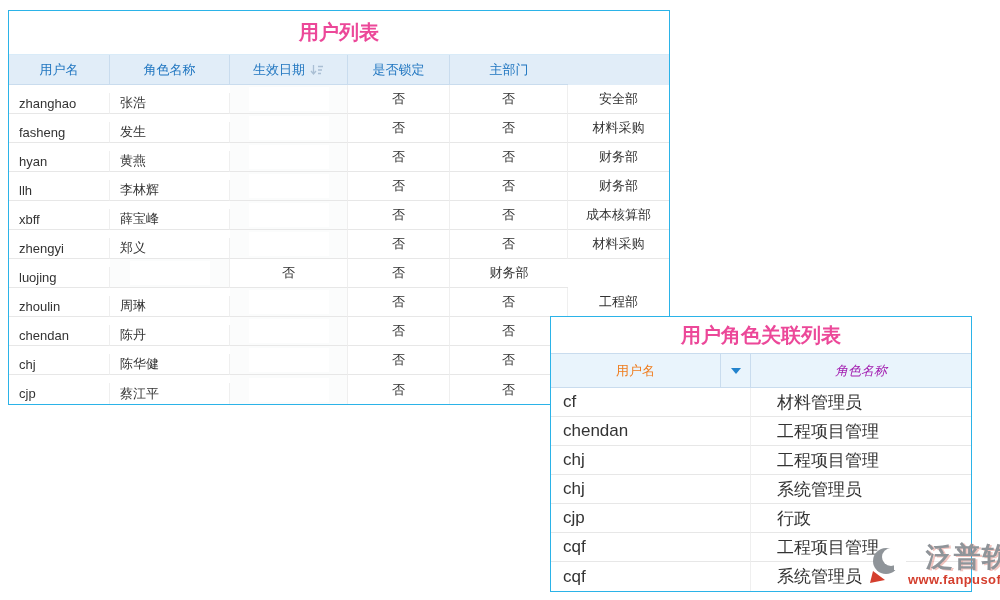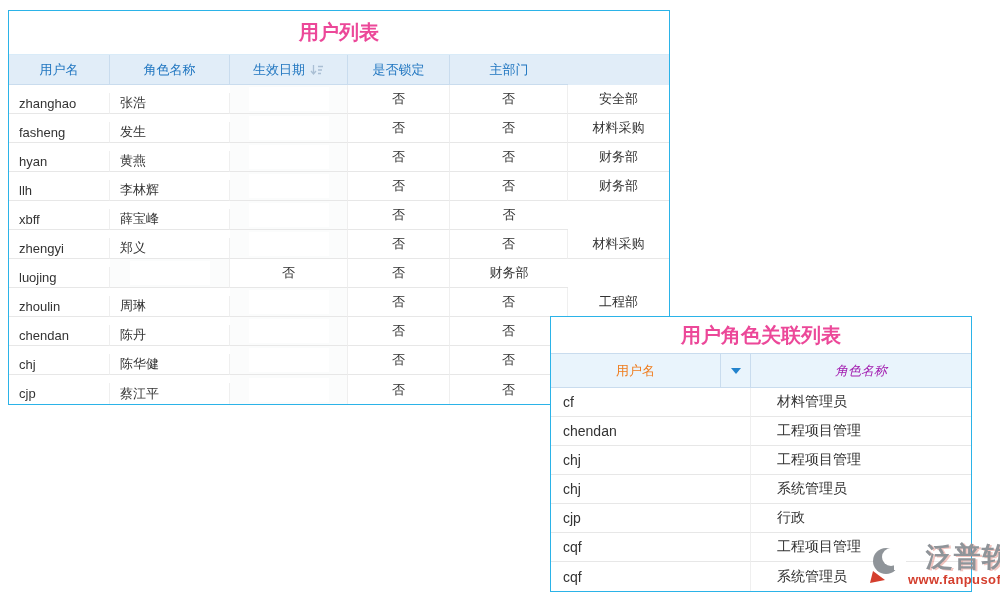--- a/index.html
+++ b/index.html
@@ -37,21 +37,21 @@
   
   #role-panel { left:550px; top:316px; width:422px; z-index:5; }
   #role-panel .panel-title { height:36px; font-size:20px; }
   .t2-header { display:grid; grid-template-columns:169px 30px 1fr; background:#e9f4fc;
                height:35px; border-top:1px solid #c9dcee; border-bottom:1px solid #c9dcee; }
   .t2-header .hcell { display:flex; align-items:center; justify-content:center; font-size:13px; }
   .t2-header .hcell.filtered { color:#ef7b1b; }
   .t2-header .hcell.role-h { color:#a21caf; border-left:1px solid #c9dcee;font-style:italic; }
   .t2-header .hcell.filter-cell { border-left:1px solid #c9dcee; }
   .t2-row { display:grid; grid-template-columns:199px 1fr; height:29px; }
-  .t2-row .cell { display:flex; align-items:center; font-size:14px; color:#333;
+  .t2-row .cell { display:flex; align-items:center; font-size:17px; color:#333;
                   border-bottom:1px solid #e7e7e7; padding-left:12px;
                   overflow:hidden; white-space:nowrap; }
   .t2-row .cell.role-c { border-left:1px solid #efefef;padding-left:26px; }
   .t2-row:last-child .cell { border-bottom:none; }
 
   
   #watermark { position:absolute; left:866px; top:544px; z-index:10; display:flex;
                align-items:flex-start; gap:2px; pointer-events:none; }
   .wm-text { display:flex; flex-direction:column; align-items:flex-end; line-height:1; }
   .wm-brand { font-size:27px; font-weight:bold; color:#8f9499; letter-spacing:1px;
@@ -130,20 +130,21 @@
     <div class="cell ac">财务部</div>
   </div>
   <div class="t1-grid t1-row">
     <div class="cell al">xbff</div>
     <div class="cell al">薛宝峰</div>
     <div class="cell date-cell">
         <div class="date-input"></div>
       </div>
     <div class="cell ac">否</div>
     <div class="cell ac">否</div>
+    <div class="cell ac">成本核算部</div>
   </div>
   <div class="t1-grid t1-row">
     <div class="cell al">zhengyi</div>
     <div class="cell al">郑义</div>
     <div class="cell date-cell">
         <div class="date-input"></div>
       </div>
     <div class="cell ac">否</div>
     <div class="cell ac">否</div>
     <div class="cell ac">材料采购</div>

